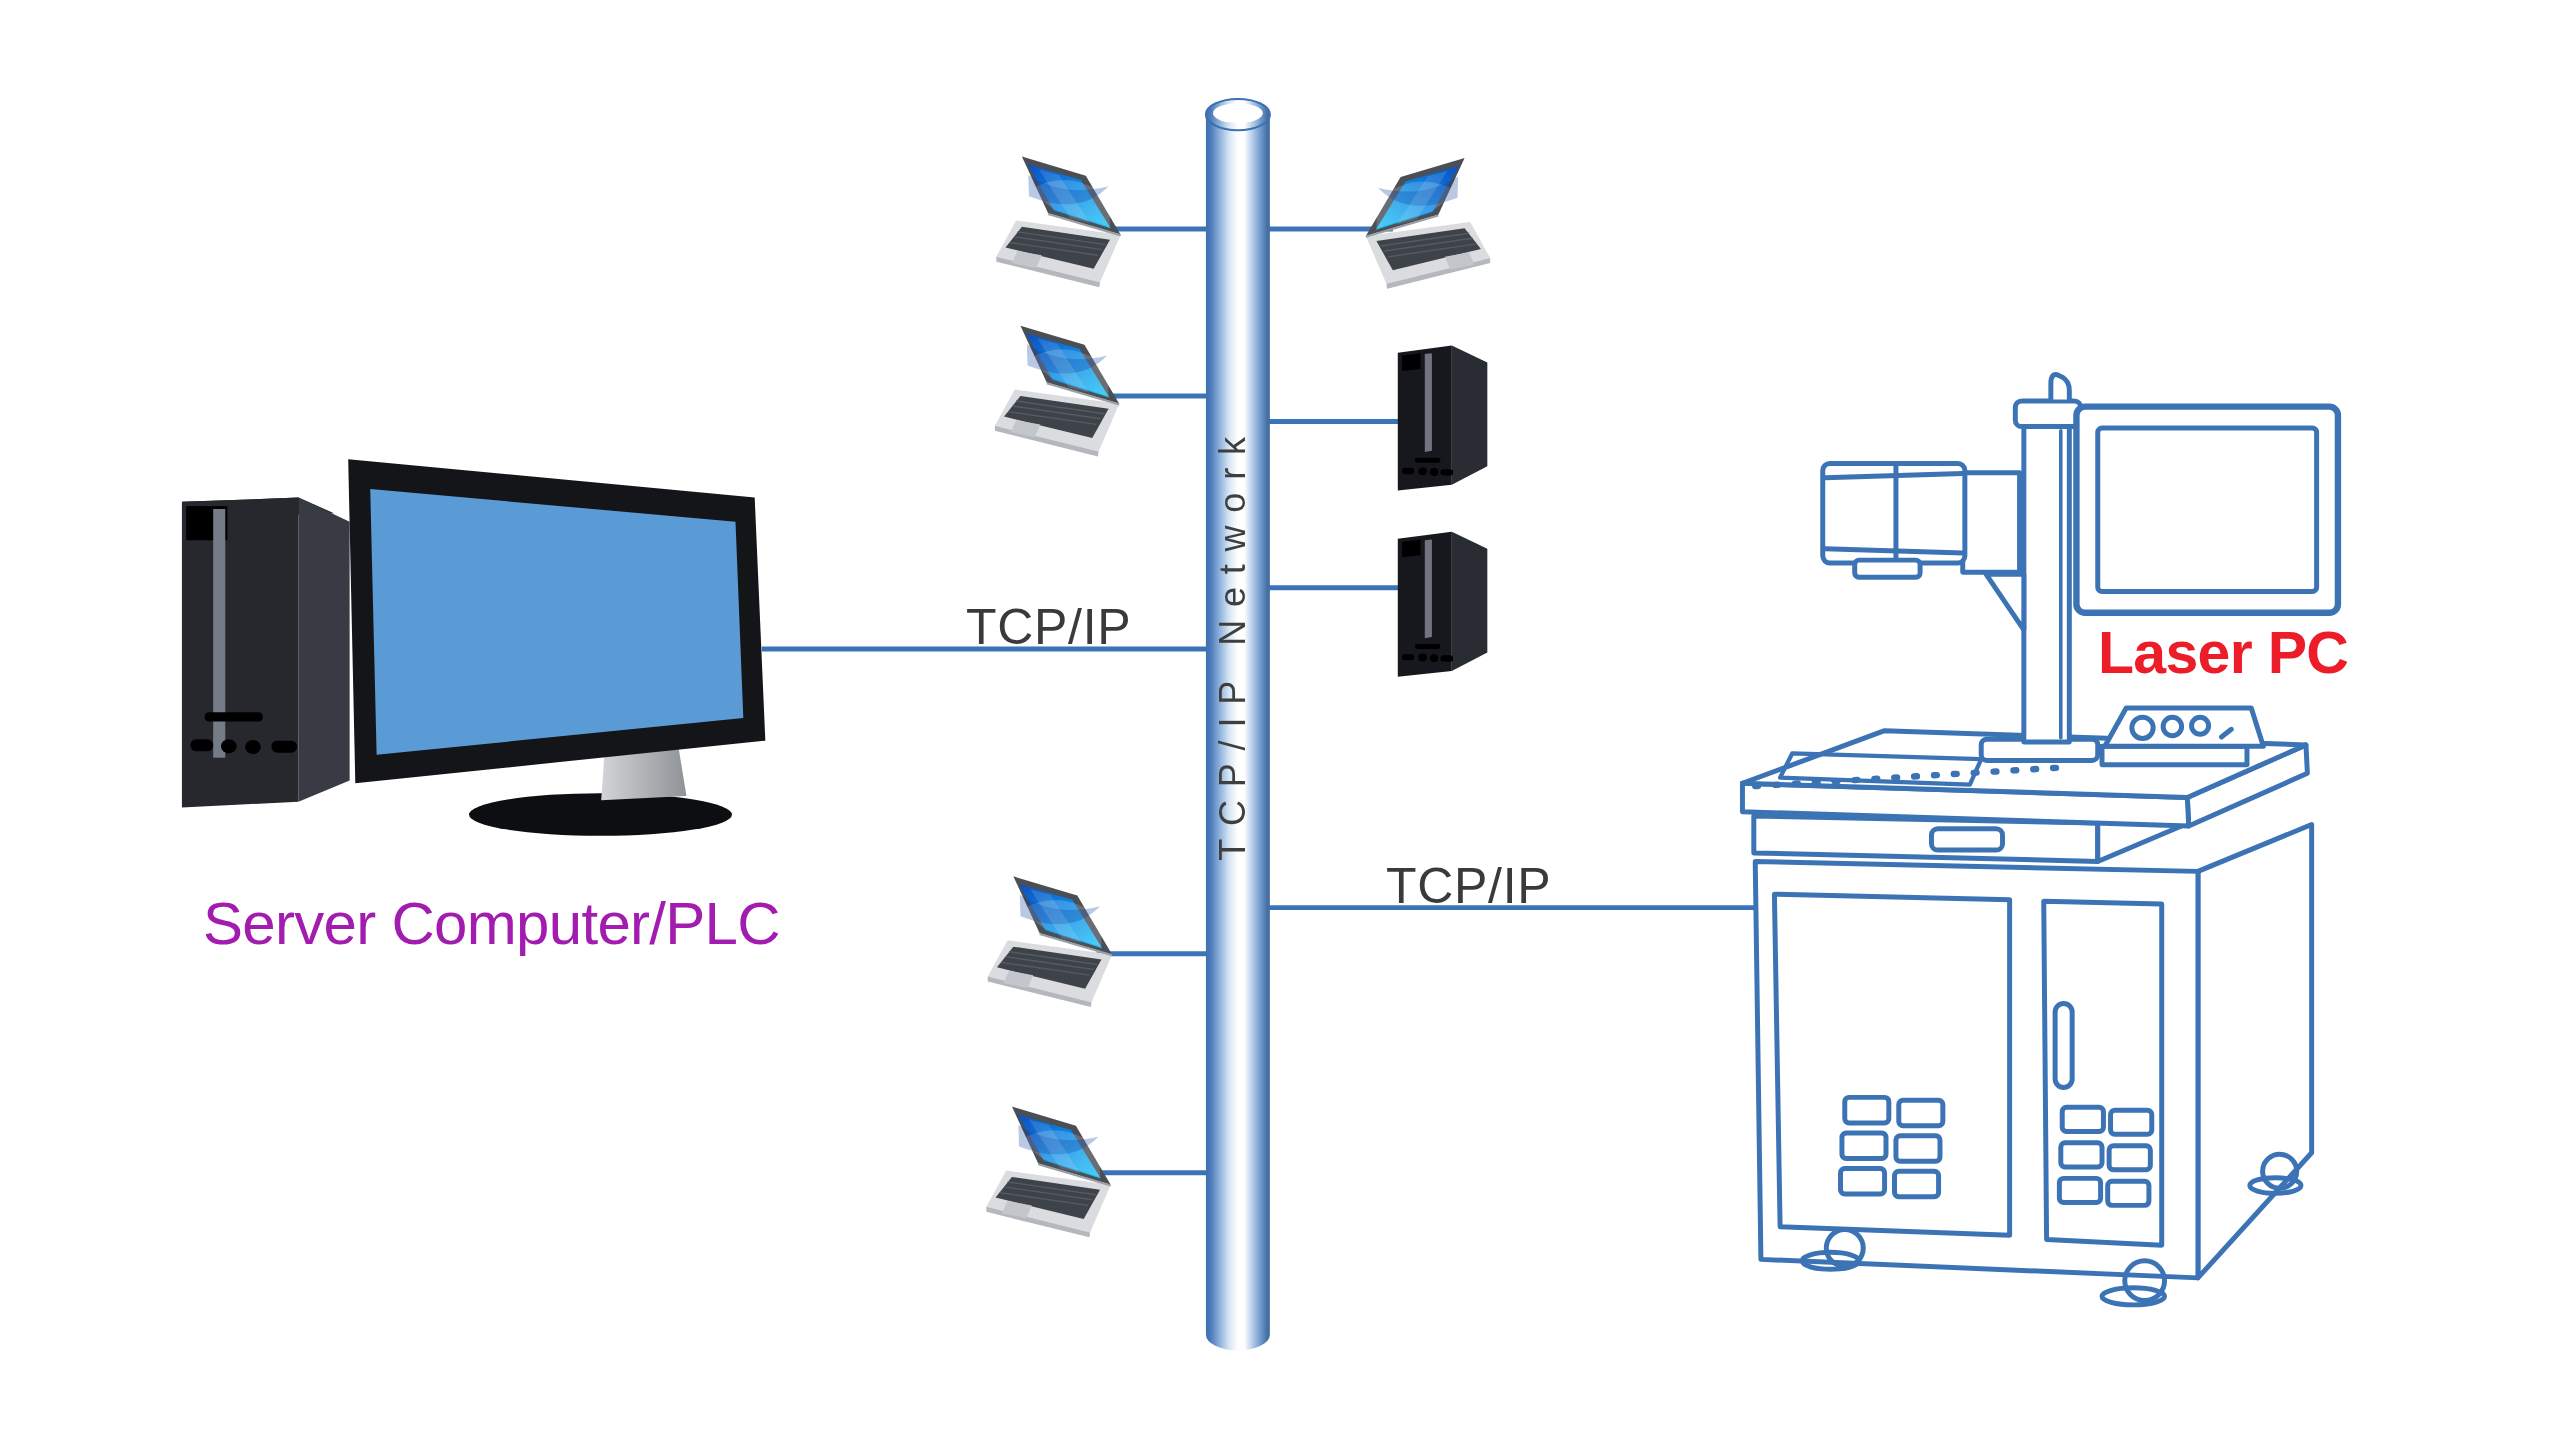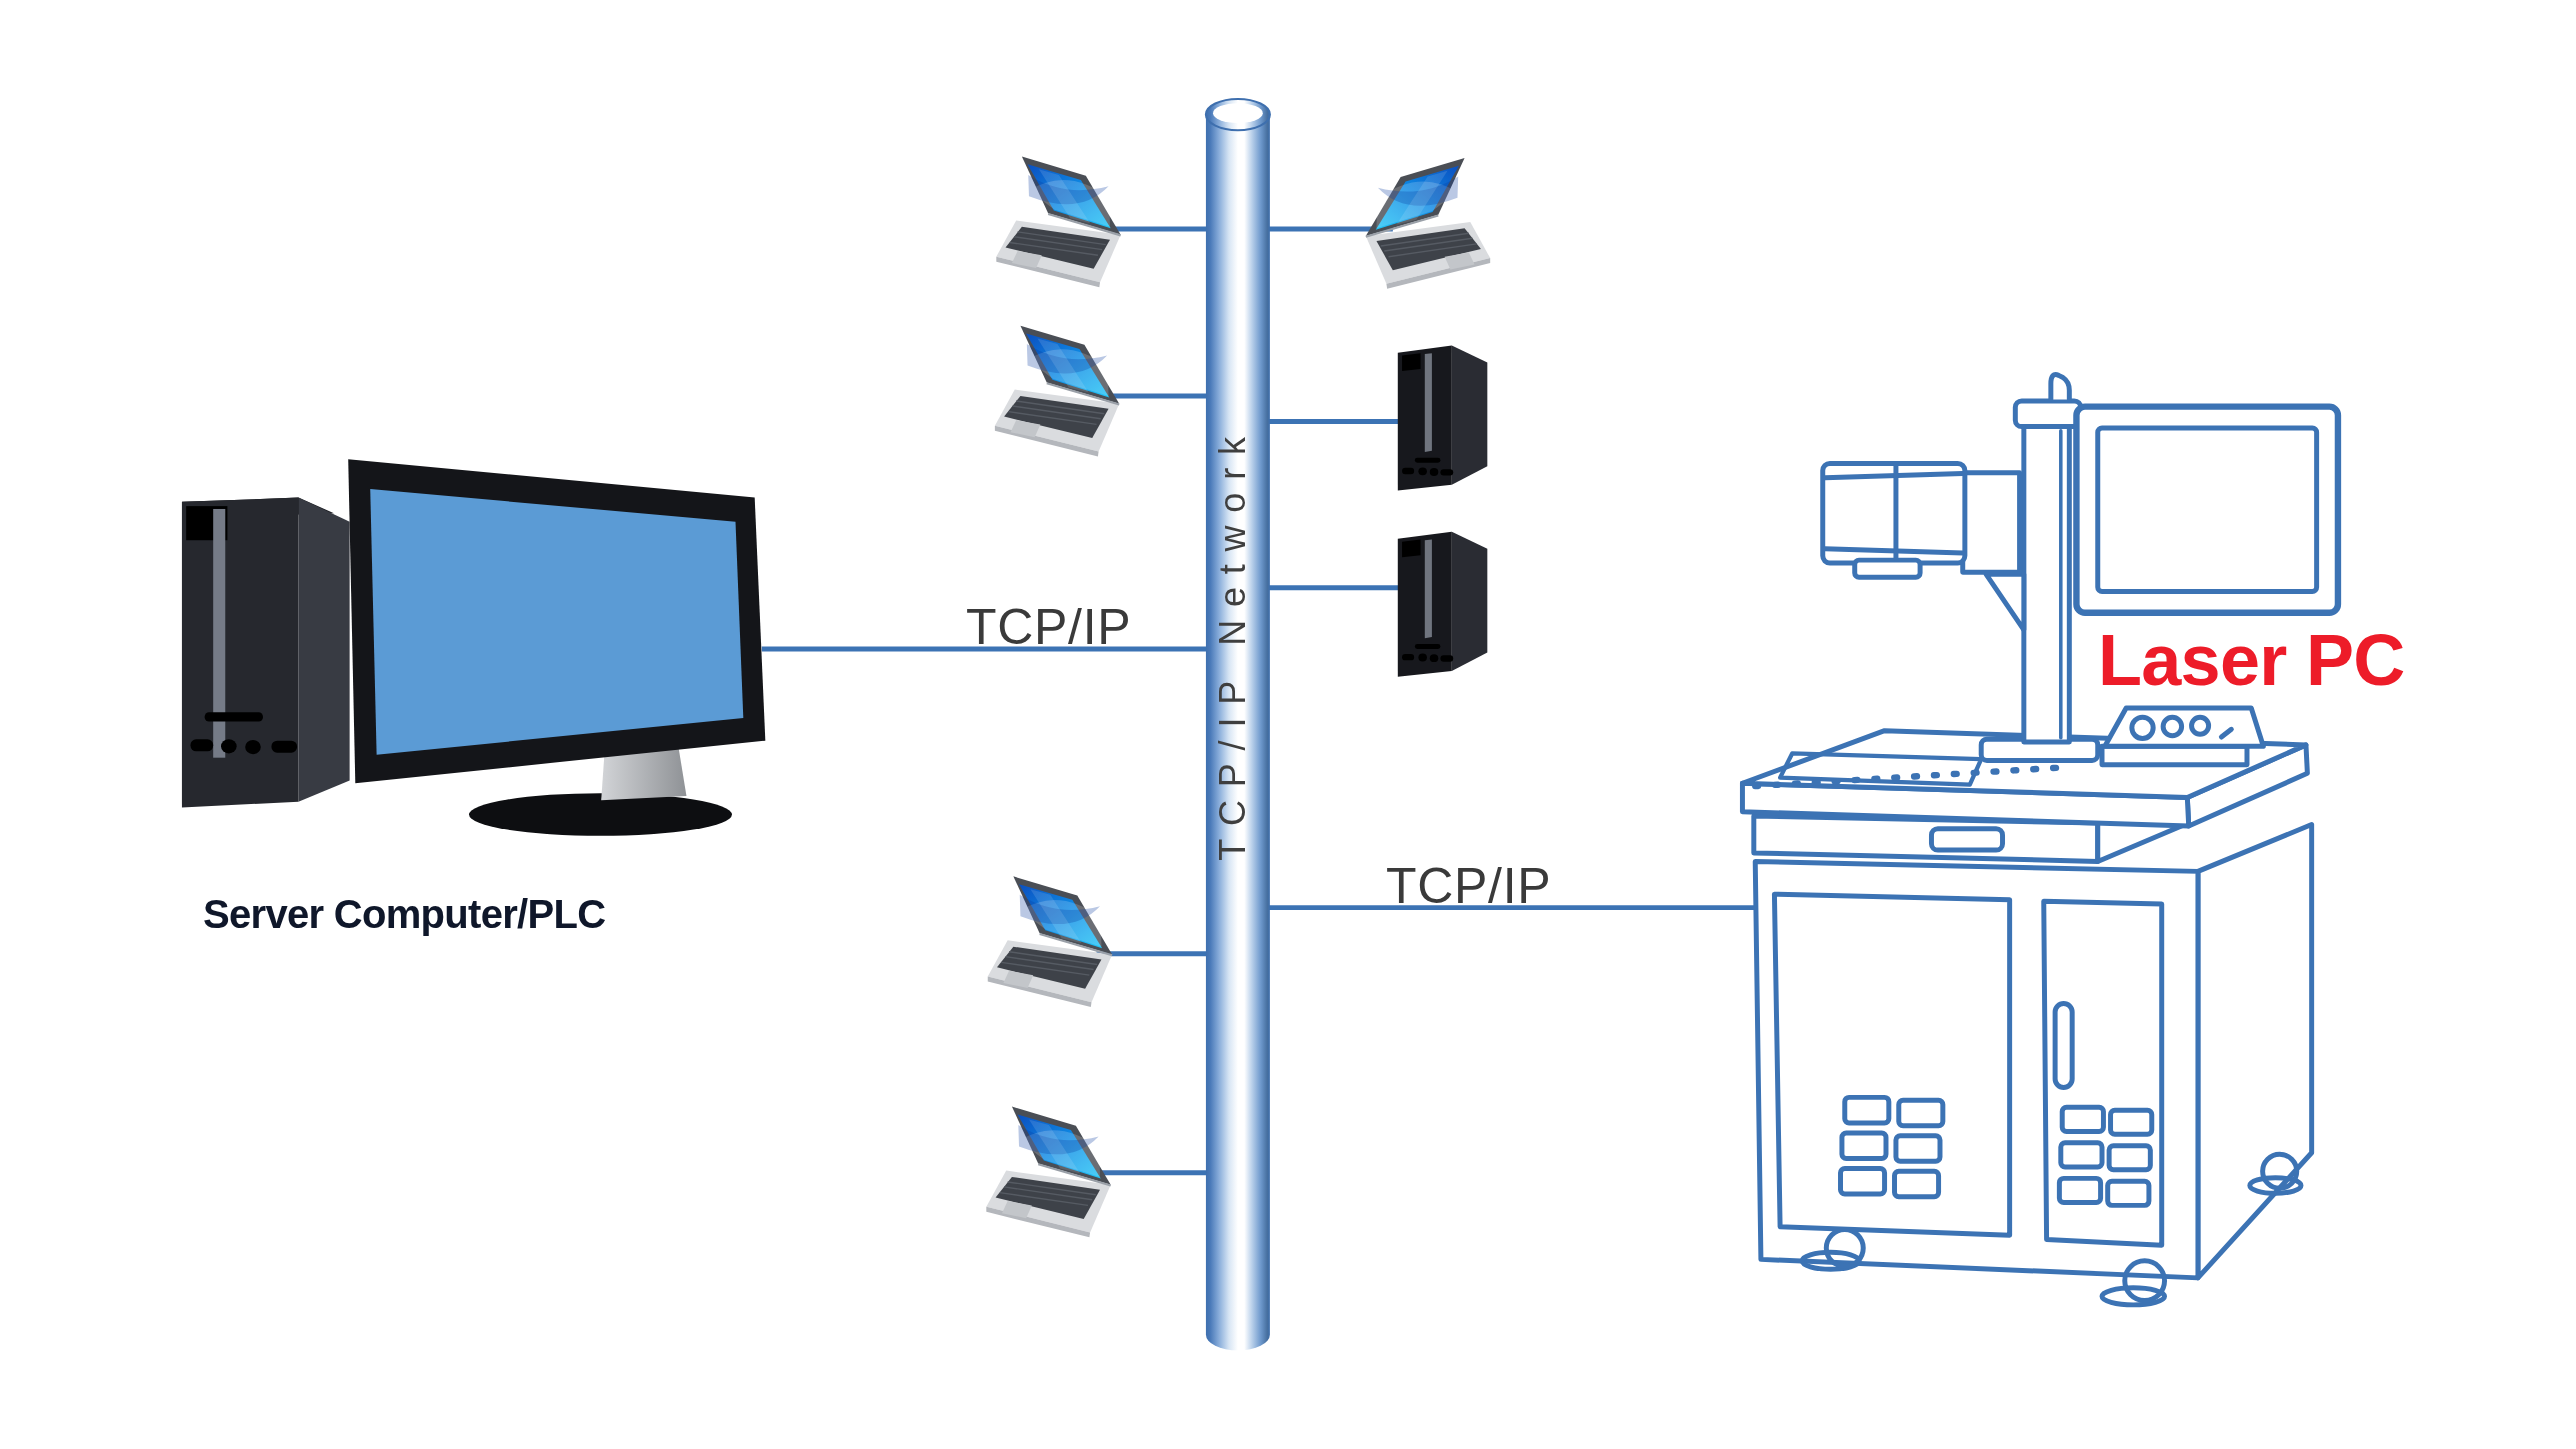--- a/index.html
+++ b/index.html
@@ -1,21 +1,21 @@
 <!DOCTYPE html>
 <html style="font-size:11.4px"><head>
 <meta charset="utf-8">
 <style>
   html,body{margin:0;padding:0;background:#ffffff;}
   #stage{position:relative;width:2576px;height:1450px;background:#ffffff;overflow:hidden;
          font-family:"Liberation Sans",sans-serif;}
   #scene{position:absolute;left:0;top:0;}
   .lbl{position:absolute;white-space:nowrap;line-height:1;}
-  #server-label{left:203px;top:894px;font-size:40px;font-weight:700;color:#0f172a;letter-spacing:-0.7px;}
-  #laser-label{left:2098px;top:624px;font-size:72px;font-weight:700;color:#ed1c29;letter-spacing:-0.7px;}
+  #server-label{left:203px;top:894px;font-size:60px;font-weight:400;color:#a21caf;letter-spacing:-0.7px;}
+  #laser-label{left:2098px;top:624px;font-size:59px;font-weight:700;color:#ed1c29;letter-spacing:-0.7px;}
   #tcpip-left{left:966px;top:602px;font-size:50px;font-weight:400;color:#3a3a3a;letter-spacing:0.7px;}
   #tcpip-right{left:1386px;top:861px;font-size:50px;font-weight:400;color:#3a3a3a;letter-spacing:0.7px;}
   #bus-label{left:1003px;top:620px;width:469px;height:45px;text-align:center;
              font-size:36px;font-weight:400;color:#3f3f3f;letter-spacing:12.8px;
              transform:rotate(-90deg);transform-origin:center center;}
 </style>
 </head>
 <body>
 
 <div id="stage">

